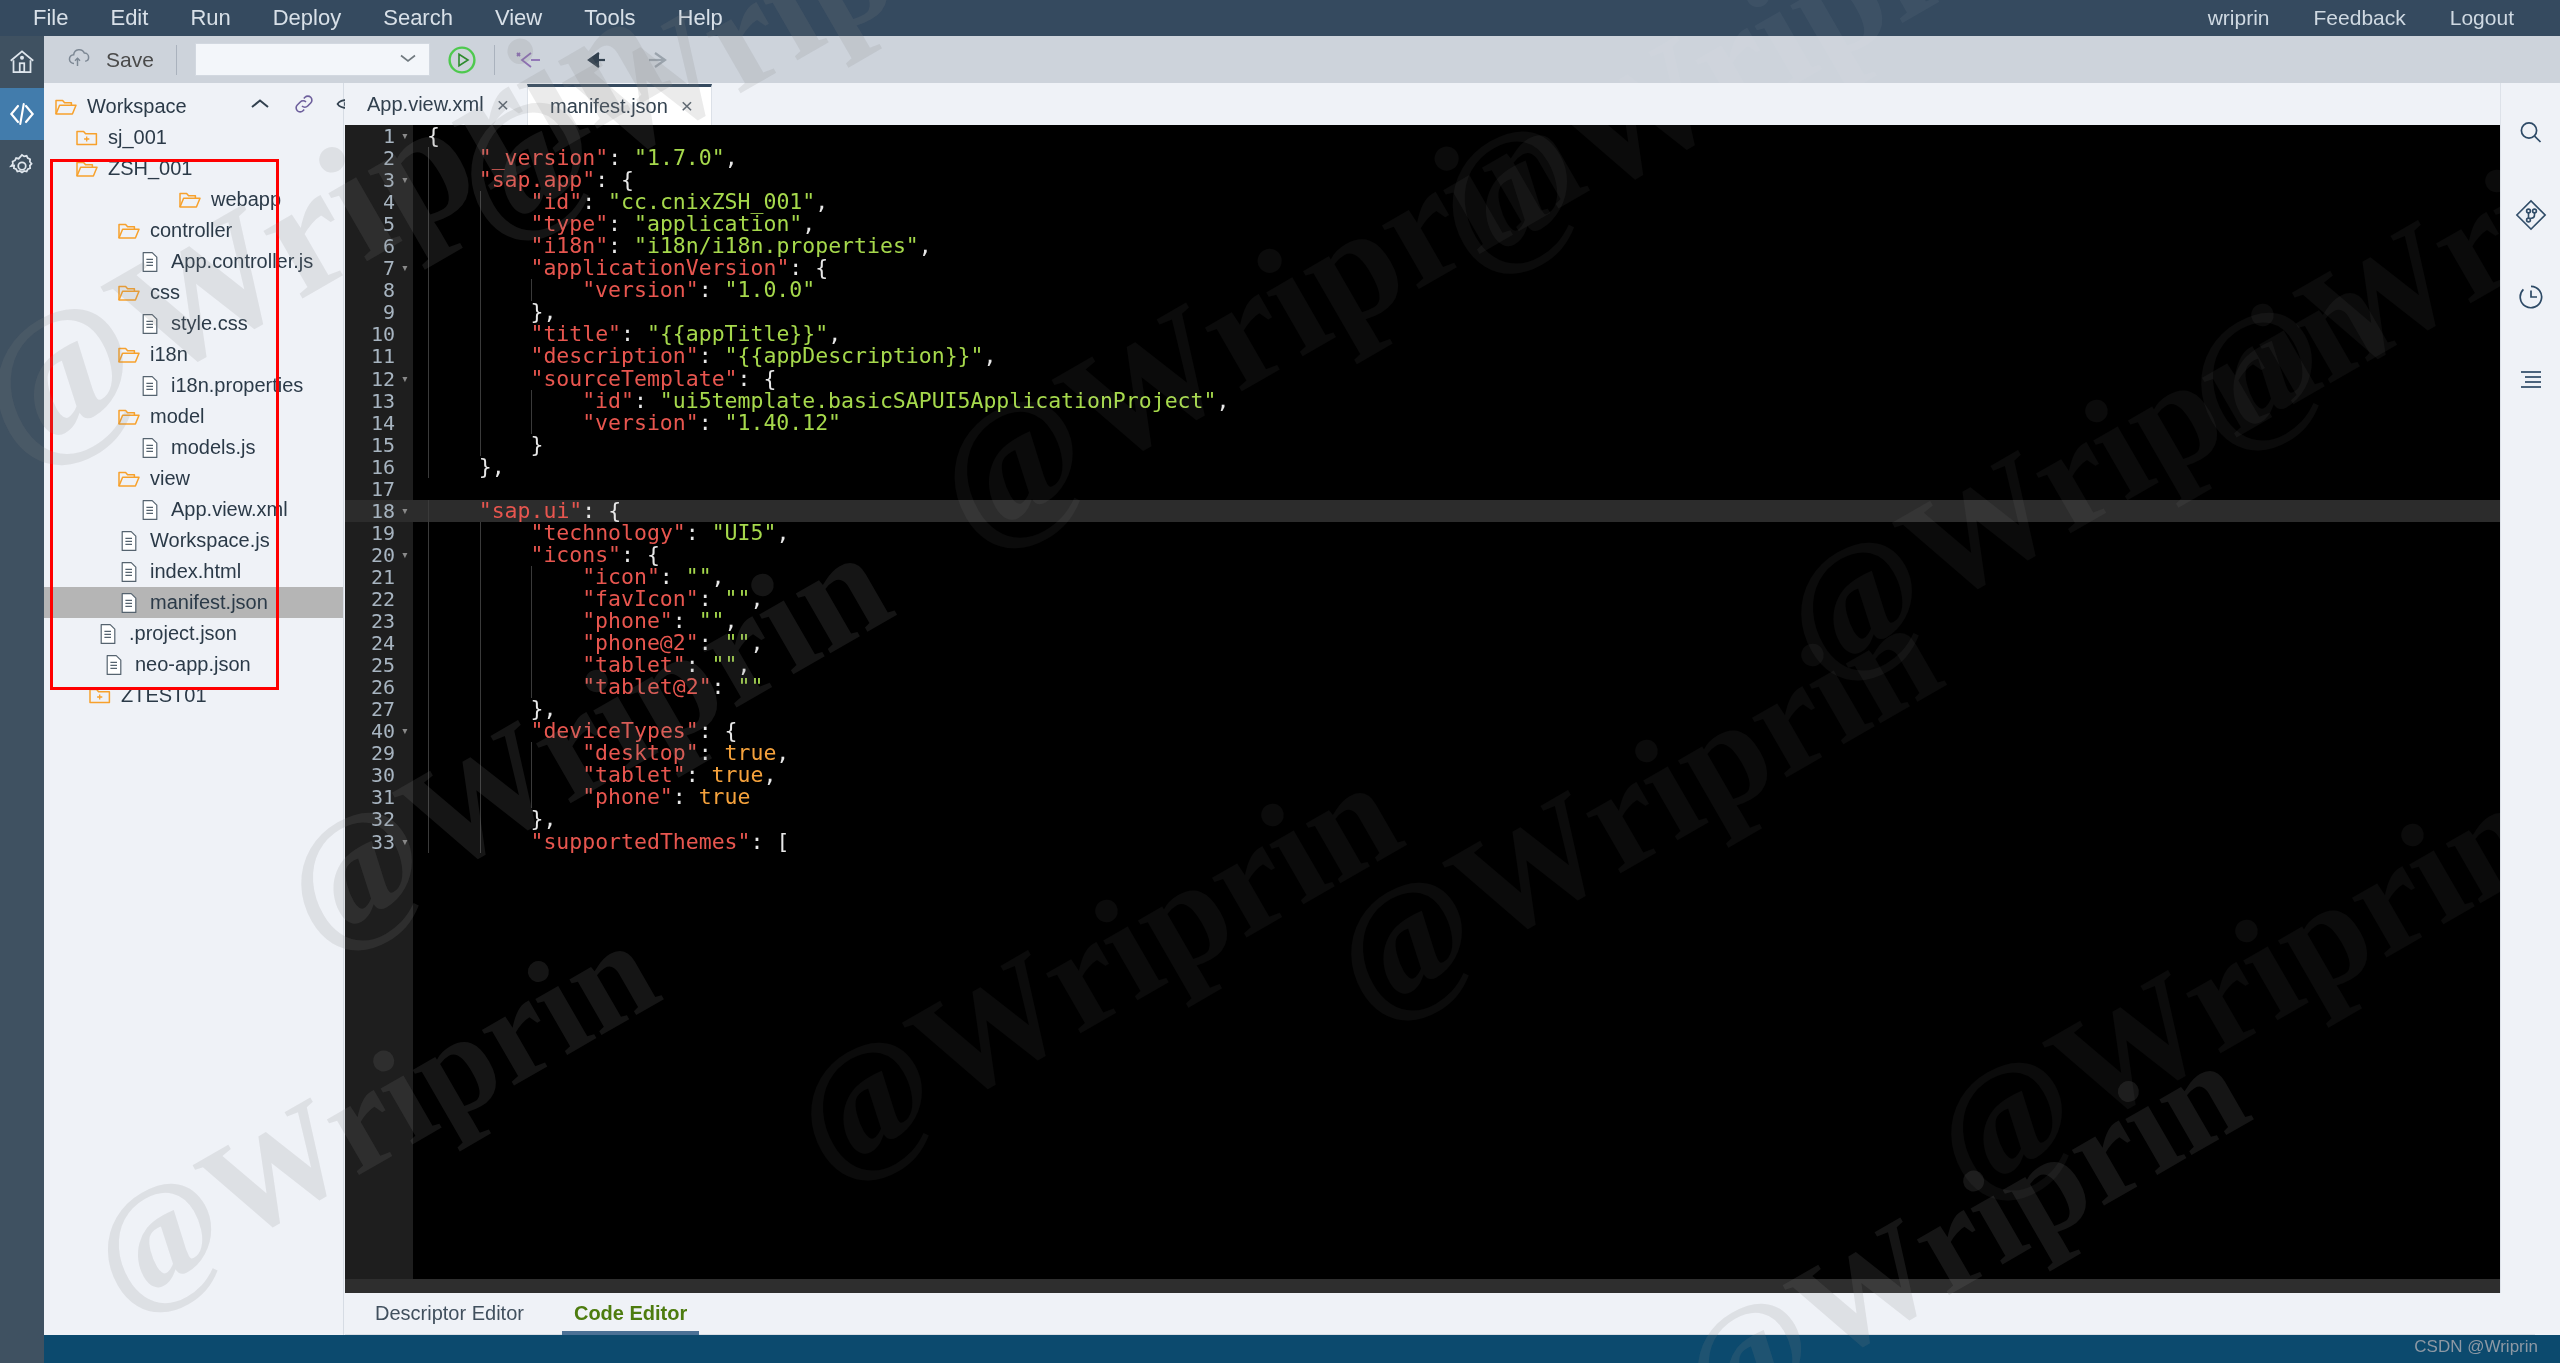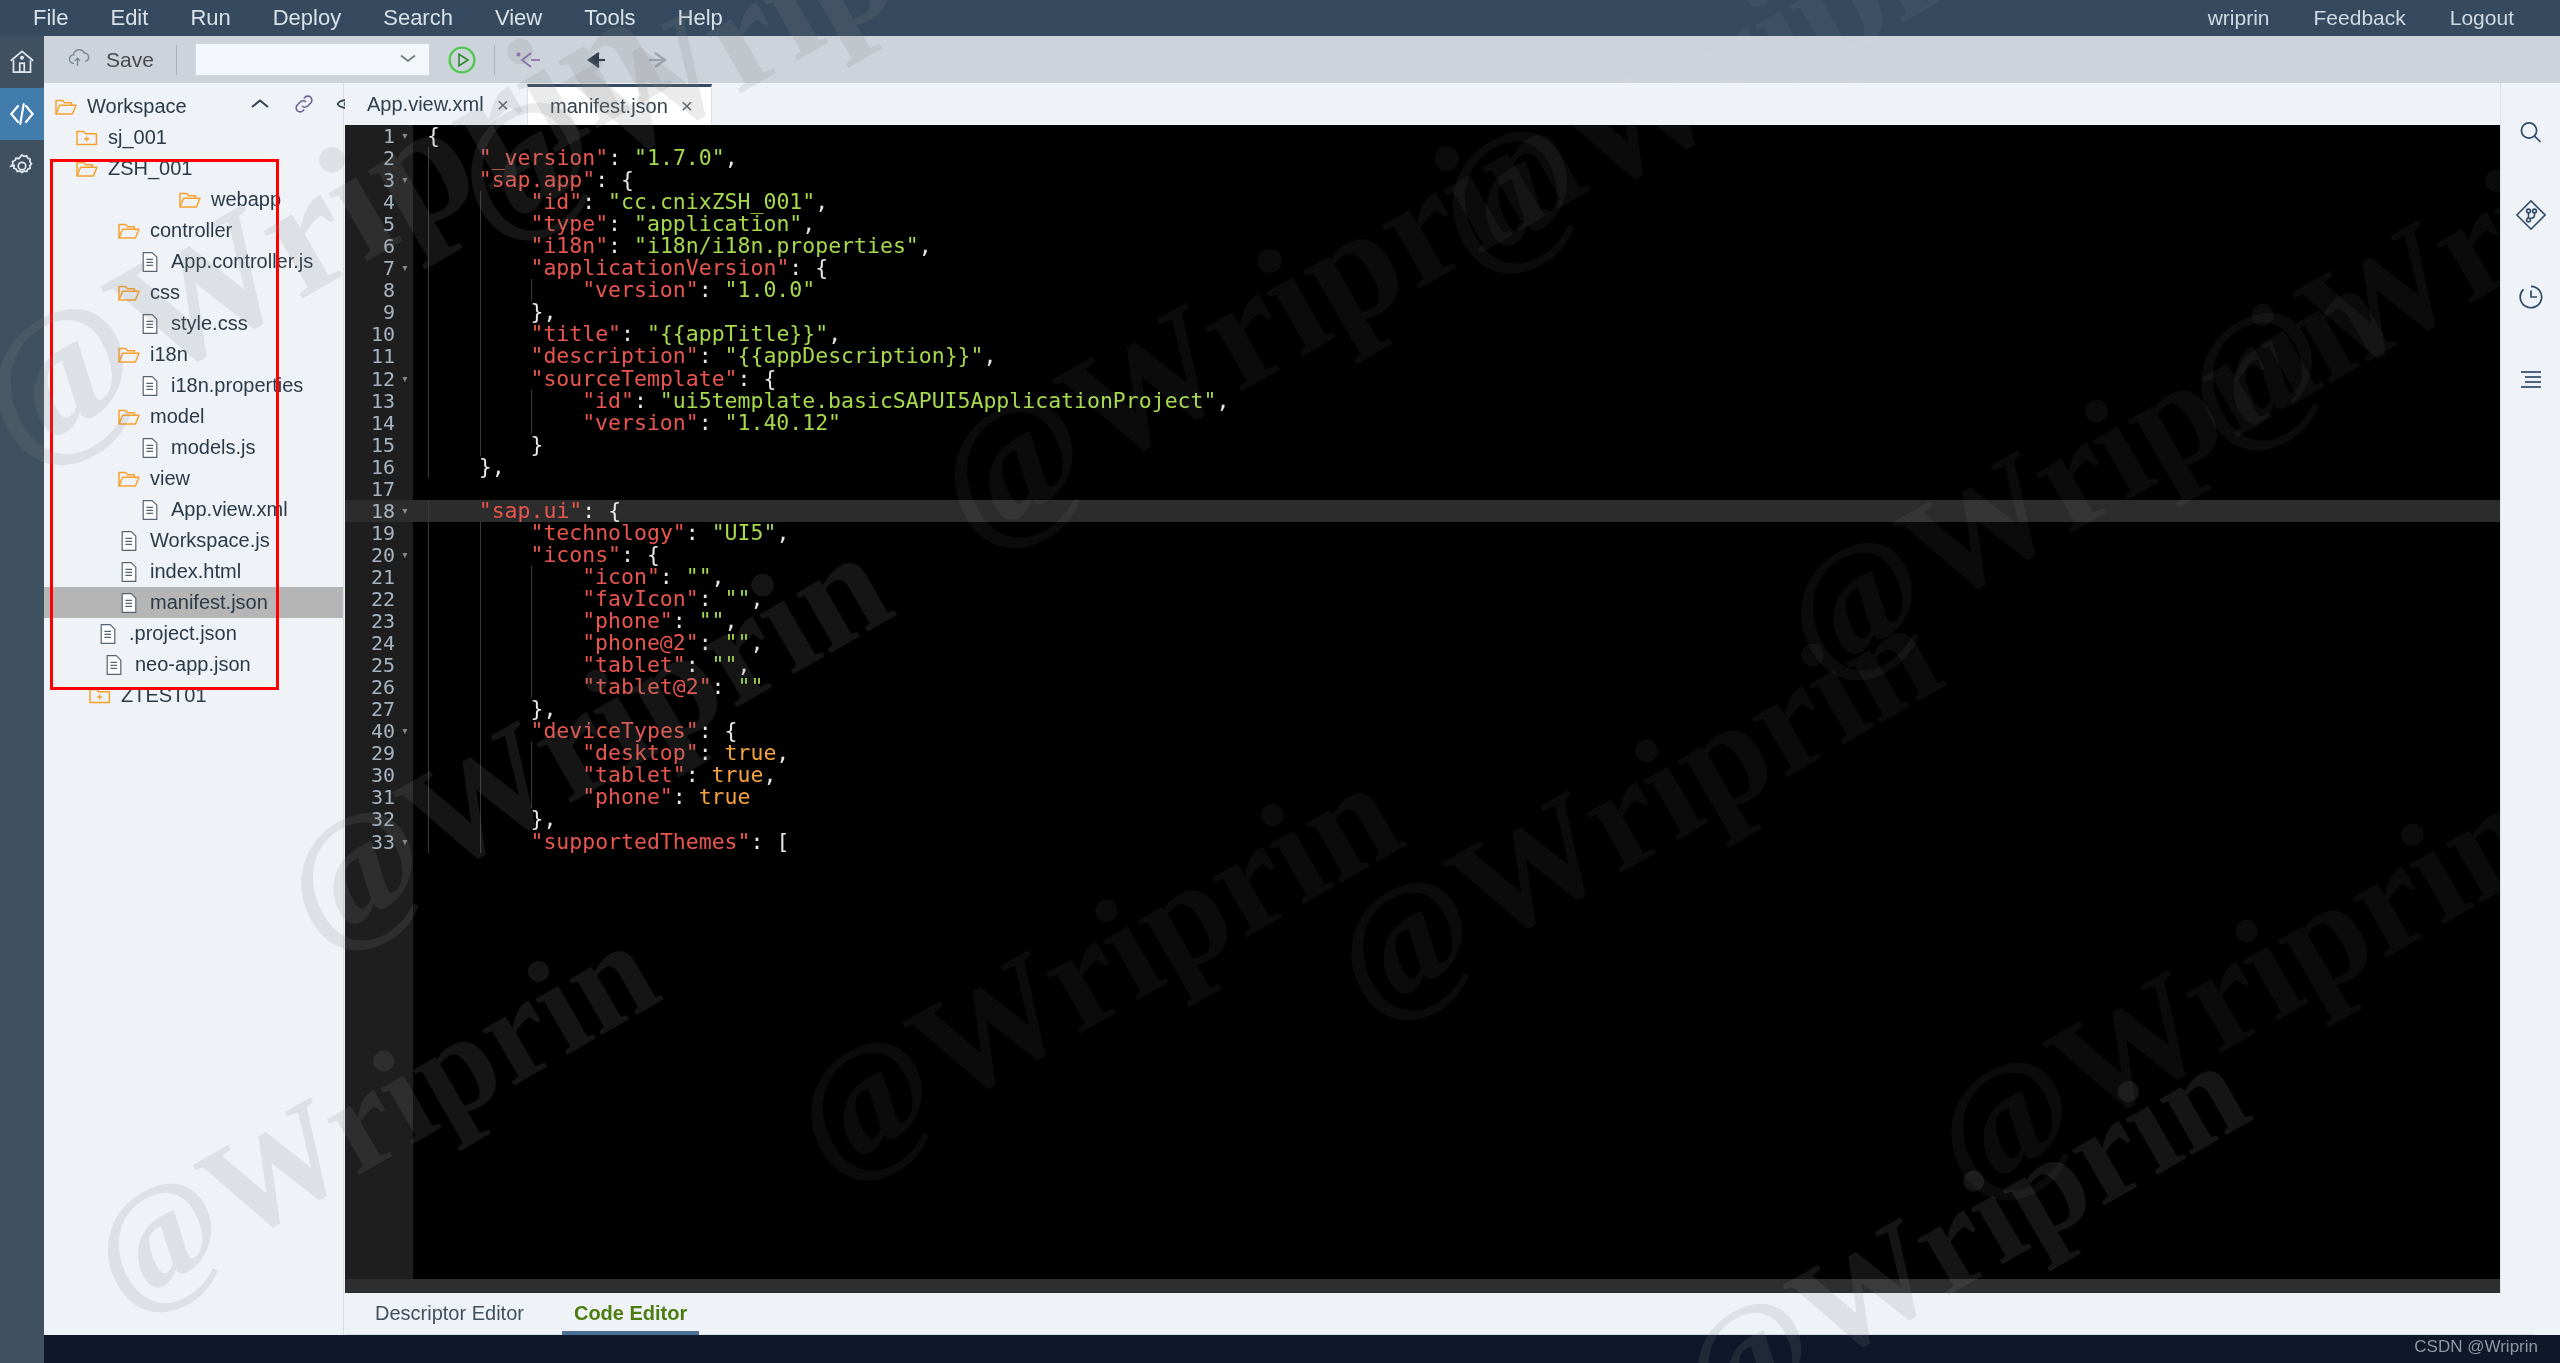--- a/index.html
+++ b/index.html
@@ -266,21 +266,21 @@
     z-index: 21;
     display: flex; flex-direction: column; align-items: center;
     padding-top: 28px; gap: 38px;
   }
   .rr-btn { width: 44px; height: 44px; display: flex; align-items: center; justify-content: center; }
 
   
   .footer {
     position: absolute; left: 0; bottom: 0;
     width: 2560px; height: 28px;
-    background: #0f172a;
+    background: #0c4a6e;
     z-index: 40;
   }
   .footer-credit {
     position: absolute; right: 22px; top: 2px;
     font-size: 17px;
     color: #8d98a4;
   }
   .leftbar-bottom {
     position: absolute; left: 0; bottom: 0;
     width: 44px; height: 28px; background: #3f5161;

